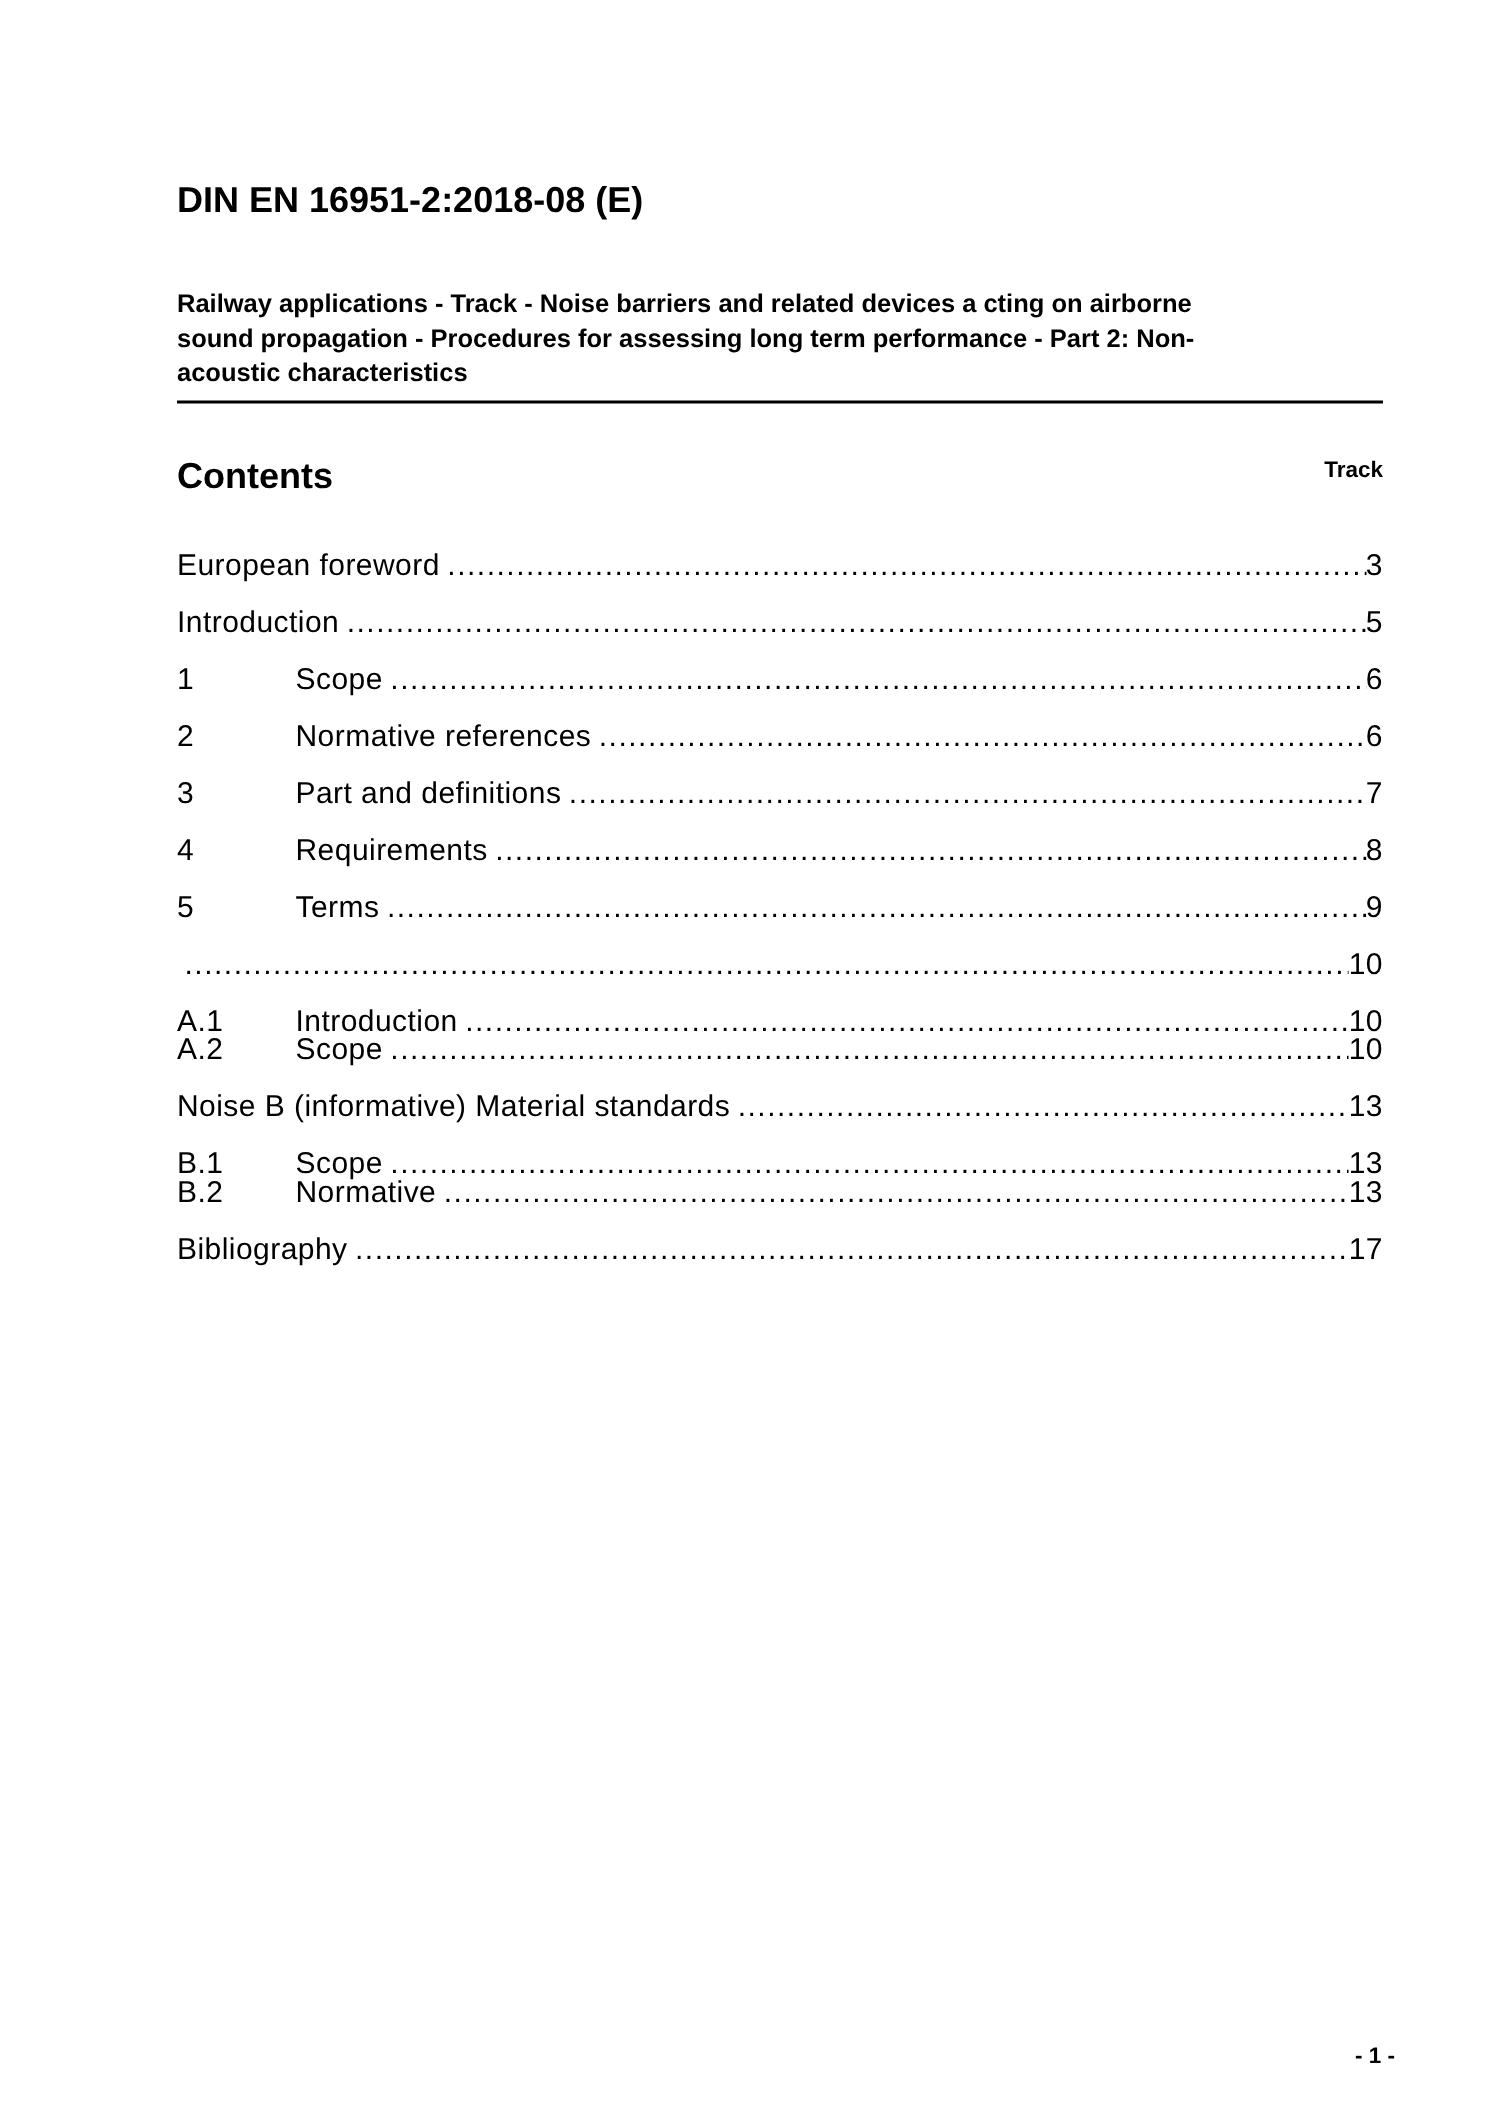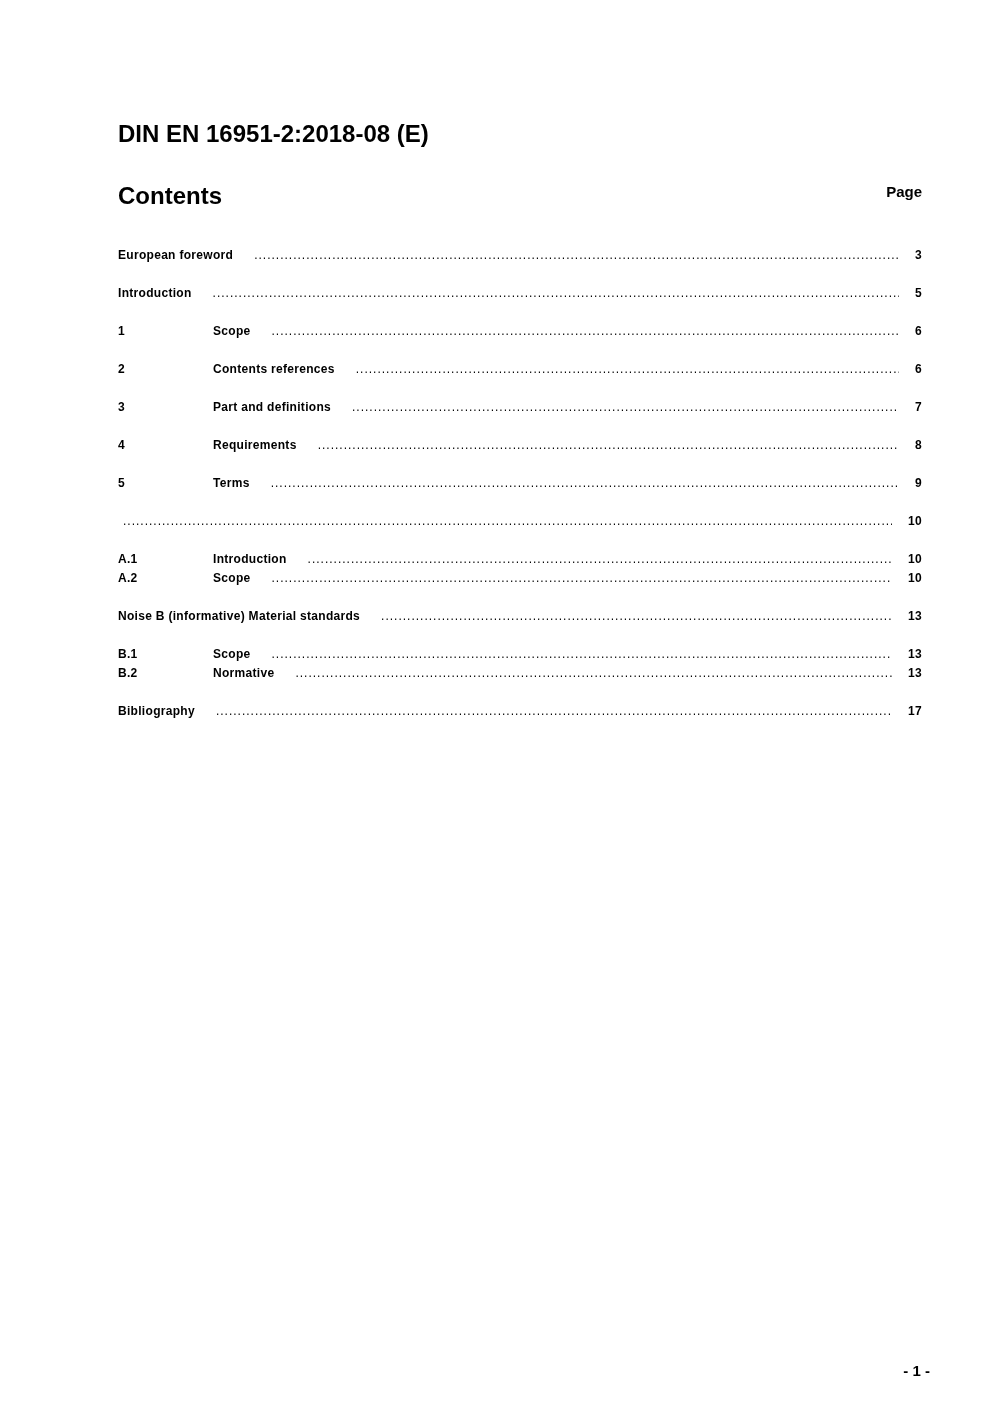--- a/index.html
+++ b/index.html
@@ -53,26 +53,25 @@
   .page-col-label {
     font-size: 15px;
     font-weight: bold;
   }
   .toc {
     margin-top: 37px;
   }
   .toc-row {
     display: flex;
     align-items: baseline;
-    font-size: 12px;
+    font-size: 20px;
     line-height: 18px;
-    font-weight: bold;
+    font-weight: normal;
     margin-top: 20px;
     letter-spacing: 0.3px;
-    gap: 16px;
   }
   .toc-row.tight {
     margin-top: 1px;
   }
   .toc-num {
     flex: 0 0 79px;
     white-space: nowrap;
   }
   .toc-title {
     flex: 0 0 auto;
@@ -103,24 +102,29 @@
   }
 </style>
 </head>
 <body>
 
 <div class="page">
   <div class="content">
 
     <h1 class="doc-title">DIN EN 16951-2:2018-08 (E)</h1>
 
+    <div class="doc-subtitle">
+      <div class="line">Railway applications - Track - Noise barriers and related devices a cting on airborne</div>
+      <div class="line">sound propagation - Procedures for assessing long term performance - Part 2: Non-</div>
+      <div class="line">acoustic characteristics</div>
+    </div>
 
     <div class="contents-header">
       <h2 class="contents-heading">Contents</h2>
-      <span class="page-col-label">Page</span>
+      <span class="page-col-label">Track</span>
     </div>
 
     <div class="toc">
         <div class="toc-row no-num">
 
         <span class="toc-title">European foreword</span>
         <span class="leader"></span>
         <span class="toc-page">3</span>
       </div>
         <div class="toc-row no-num">
@@ -130,21 +134,21 @@
         <span class="toc-page">5</span>
       </div>
         <div class="toc-row">
         <span class="toc-num">1</span>
         <span class="toc-title">Scope</span>
         <span class="leader"></span>
         <span class="toc-page">6</span>
       </div>
         <div class="toc-row">
         <span class="toc-num">2</span>
-        <span class="toc-title">Contents references</span>
+        <span class="toc-title">Normative references</span>
         <span class="leader"></span>
         <span class="toc-page">6</span>
       </div>
         <div class="toc-row">
         <span class="toc-num">3</span>
         <span class="toc-title">Part and definitions</span>
         <span class="leader"></span>
         <span class="toc-page">7</span>
       </div>
         <div class="toc-row">

